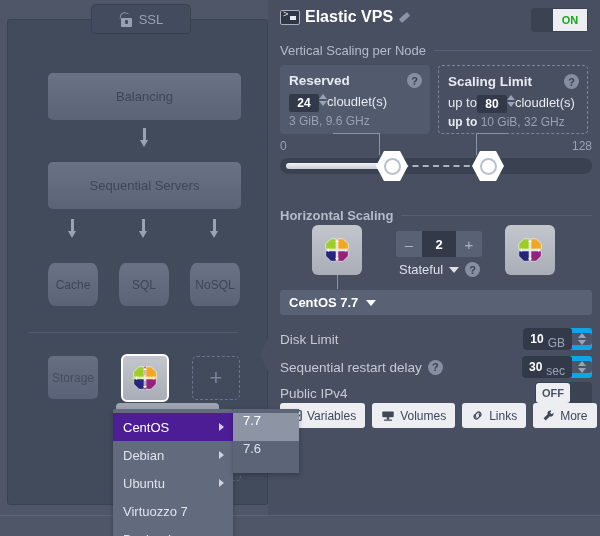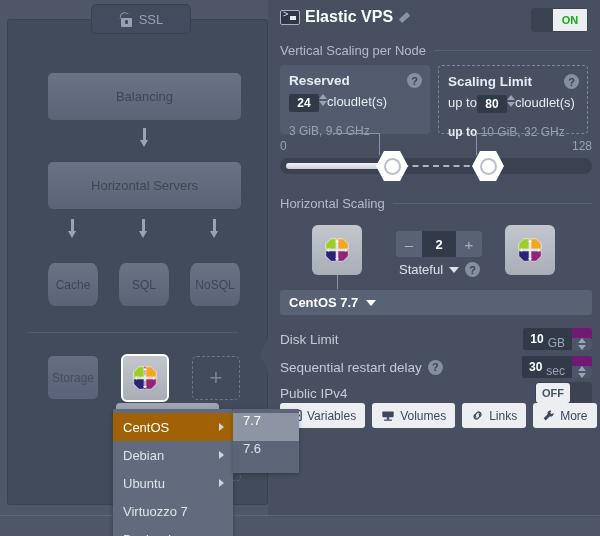--- a/index.html
+++ b/index.html
@@ -151,21 +151,21 @@
     z-index: 20;
     padding: 4px 0 2px 0;
     box-shadow: 0 2px 5px rgba(0,0,0,0.25);
   }
   #os-menu .item {
     height: 28px; padding: 0 10px;
     display:flex; align-items:center;
     color: #dfe3ea; font-size: 13px;
     position: relative;
   }
-  #os-menu .item.sel { background: #a16207; color: #ffffff; }
+  #os-menu .item.sel { background: #4c1d95; color: #ffffff; }
   #os-menu .item .sub-arrow {
     position:absolute; right:9px; top:50%; transform:translateY(-50%);
     width:0;height:0;
     border-top:4px solid transparent;
     border-bottom:4px solid transparent;
     border-left:5px solid #cfd4de;
   }
 
   #os-submenu {
     position: absolute; left: 233px; top: 409px;
@@ -235,21 +235,21 @@
     display:flex;align-items:center;justify-content:center;
     color:#17a81a;font-size:11px;font-weight:bold;
   }
 
   .section-title {
     position:absolute; color:#b4bbc9; font-size:13px;
     display:flex; align-items:center; gap:8px; width:312px;
   }
   .section-title .rule { flex:1; height:1px; background:#566078; }
   #sec-vertical { left:12px; top:43px; }
-  #sec-horizontal { left:12px; top:196px; }
+  #sec-horizontal { left:12px; top:208px;font-weight:bold; }
 
   .scale-card {
     position:absolute; top:65px;
     width:150px; height:69px;
     border-radius:4px; padding:8px 9px;
   }
   #card-reserved { left:12px; background:#525b6e; }
   #card-limit { left:170px; background:transparent; border:1px dashed #7b melon; border:1px dashed #7a real;
                 border:1px dashed #79839a; }
   .scale-card .ttl { color:#e7eaf0; font-size:13.5px; font-weight:bold; }
@@ -259,21 +259,21 @@
     background:#323a4a; color:#ffffff; font-weight:bold; font-size:12px;
     padding:2px 7px; border-radius:2px; min-width:30px; text-align:center;
   }
   .spin { display:flex; flex-direction:column; gap:2px; }
   .spin i {
     display:block; width:0;height:0;
     border-left:4px solid transparent; border-right:4px solid transparent;
   }
   .spin i.up { border-bottom:5px solid #9aa3b5; }
   .spin i.dn { border-top:5px solid #9aa3b5; }
-  .scale-card .row3 { margin-top:12px; color:#98a1b3; font-size:12px; }
+  .scale-card .row3 { margin-top:2px; color:#98a1b3; font-size:12px; }
   .scale-card .row3 b { color:#e7eaf0; }
   .qmark {
     width:15px;height:15px;border-radius:50%;
     background:#868fa2;color:#3a melon;color:#3b4252;
     font-size:11px;font-weight:bold;
     display:inline-flex;align-items:center;justify-content:center;
   }
   .scale-card .qpos { position:absolute; right:8px; top:8px; }
 
   
@@ -357,21 +357,21 @@
   .field-row .ctl { margin-left:auto; display:flex; align-items:center; }
   #row-disk { top:326px; }
   #row-restart { top:354px; }
   #row-ipv4 { top:380px; }
   .valbox {
     background:#323a4a; border-radius:3px; height:22px;
     display:flex;align-items:center; gap:4px; padding:0 7px;
     color:#ffffff; font-size:12px; font-weight:bold;
   }
   .valbox .unit { color:#9aa3b5; font-weight:normal;margin-top:8px; }
-  .valbox-wrap { display:flex; align-items:flex-end; background:#701a75; border-radius:3px; }
+  .valbox-wrap { display:flex; align-items:center; background:#0ea5e9; border-radius:3px; }
   .valbox-wrap .spinbox {
     width:20px; background:#4d real; background:#4e real; background:#4d5668;
     display:flex;flex-direction:column;align-items:center;justify-content:center;gap:2px;
     border-radius:0 3px 3px 0;
   }
 
   #toggle-off {
     width:57px;height:22px;border-radius:4px;background:#3b4252;
     display:flex;align-items:center;
   }
@@ -404,21 +404,21 @@
     <div id="node-balancing" class="node-box">
       <span>Balancing</span>
     </div>
 
     <div id="arr-main" class="arrow-down">
       <div class="stem"></div>
         <div class="head"></div>
     </div>
 
     <div id="node-appservers" class="node-box">
-      <span>Horizontal Servers</span>
+      <span>Sequential Servers</span>
     </div>
 
     <div id="arr-c" class="arrow-down">
         <div class="stem"></div>
         <div class="head"></div>
       </div>
     <div id="arr-s" class="arrow-down">
         <div class="stem"></div>
         <div class="head"></div>
       </div>

